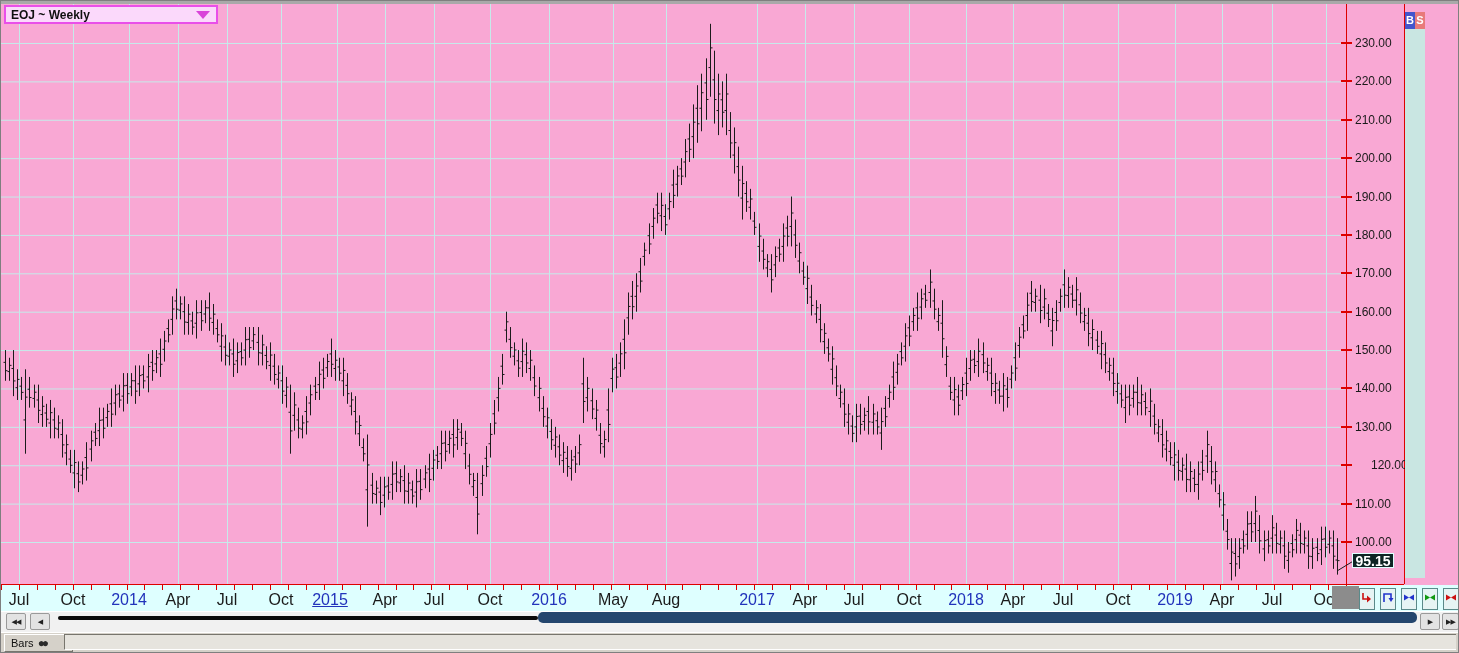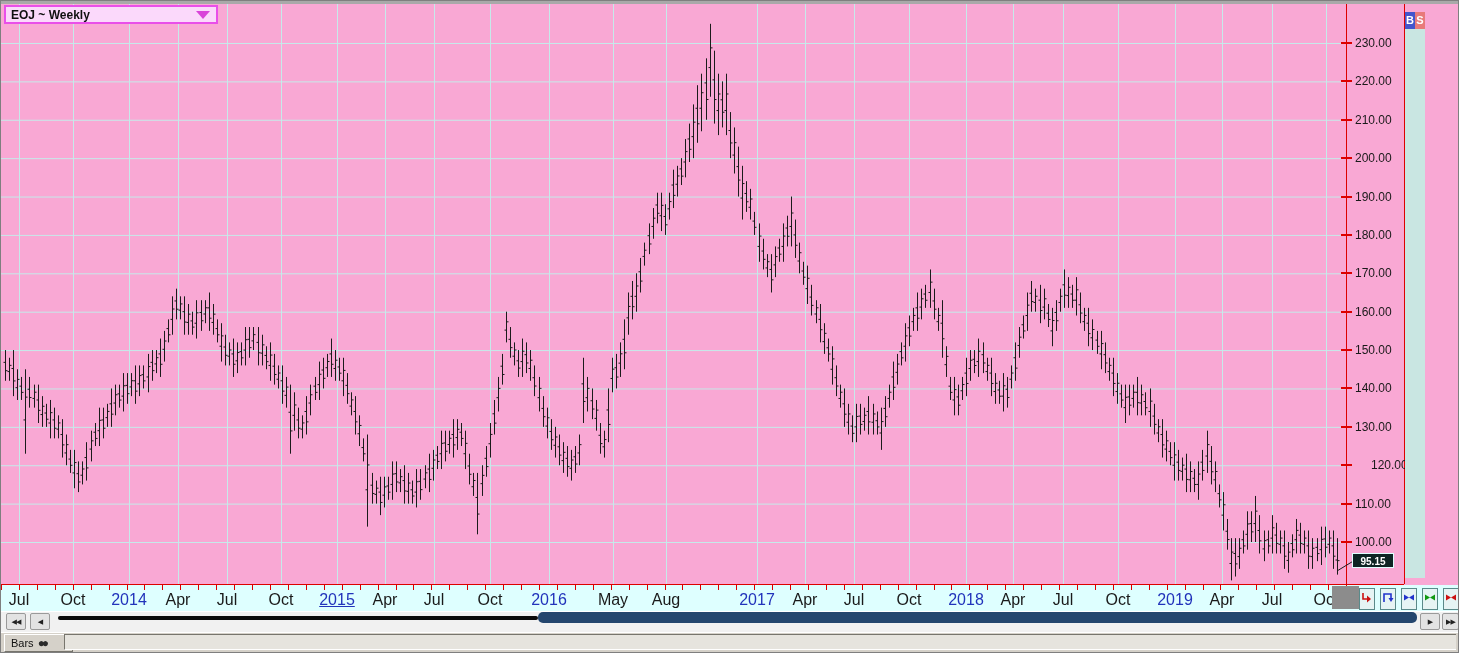--- a/index.html
+++ b/index.html
@@ -16,21 +16,21 @@
              border-top:8px solid #D944D9;margin-right:6px;}
   
   #plot-svg{left:0;top:0;}
   
   .redline{background:#DD0000;}
   
   .p-tick{position:absolute;background:#DD0000;width:11px;height:2px;left:1340px;}
   .p-lbl{position:absolute;left:1354px;font-size:12px;color:#1A1A1A;white-space:nowrap;}
   
   #price-flag{left:1351px;top:552px;width:42px;height:15px;background:#0E2424;border:1px solid #DFFFFF;
-              color:#FFFFFF;font-size:10px;font-weight:bold;text-align:center;line-height:15px;box-sizing:border-box;}
+              color:#FFFFFF;font-size:14px;font-weight:bold;text-align:center;line-height:15px;box-sizing:border-box;}
   
   #v-strip{left:1404px;top:11px;width:20px;height:566px;background:#C9E6E2;}
   #btn-buy{left:1404px;top:11px;width:10px;height:17px;background:#4355CC;color:#fff;font-size:11px;
            font-weight:bold;text-align:center;line-height:17px;}
   #btn-sell{left:1414px;top:11px;width:10px;height:17px;background:#E87A7A;color:#fff;font-size:11px;
            font-weight:bold;text-align:center;line-height:17px;}
   
   #date-strip{left:0;top:584px;width:1459px;height:26px;background:#DEFFFF;}
   .d-tick{position:absolute;top:0;width:1px;height:5px;background:#DD0000;}
   .d-lbl{position:absolute;top:6px;font-size:16px;color:#1A1A1A;transform:translateX(-50%);white-space:nowrap;}
@@ -1213,21 +1213,21 @@
       <div class="d-tick" style="left: 1291px;"></div>
       <div class="d-tick" style="left: 1309px;"></div>
       <div class="d-tick" style="left: 1327px;"></div>
       <div class="d-tick" style="left: 1345px;"></div>
       <div class="d-lbl" style="left: 18px;">Jul</div>
       <div class="d-lbl" style="left: 72px;">Oct</div>
       <div class="d-lbl year" style="left: 128px;">2014</div>
       <div class="d-lbl" style="left: 177px;">Apr</div>
       <div class="d-lbl" style="left: 226px;">Jul</div>
       <div class="d-lbl" style="left: 280px;">Oct</div>
-      <div class="d-lbl year" style="left: 336px; text-decoration: underline;">2015</div>
+      <div class="d-lbl year" style="left: 329px; text-decoration: underline;">2015</div>
       <div class="d-lbl" style="left: 384px;">Apr</div>
       <div class="d-lbl" style="left: 433px;">Jul</div>
       <div class="d-lbl" style="left: 489px;">Oct</div>
       <div class="d-lbl year" style="left: 548px;">2016</div>
       <div class="d-lbl" style="left: 612px;">May</div>
       <div class="d-lbl" style="left: 665px;">Aug</div>
       <div class="d-lbl year" style="left: 756px;">2017</div>
       <div class="d-lbl" style="left: 804px;">Apr</div>
       <div class="d-lbl" style="left: 853px;">Jul</div>
       <div class="d-lbl" style="left: 908px;">Oct</div>

